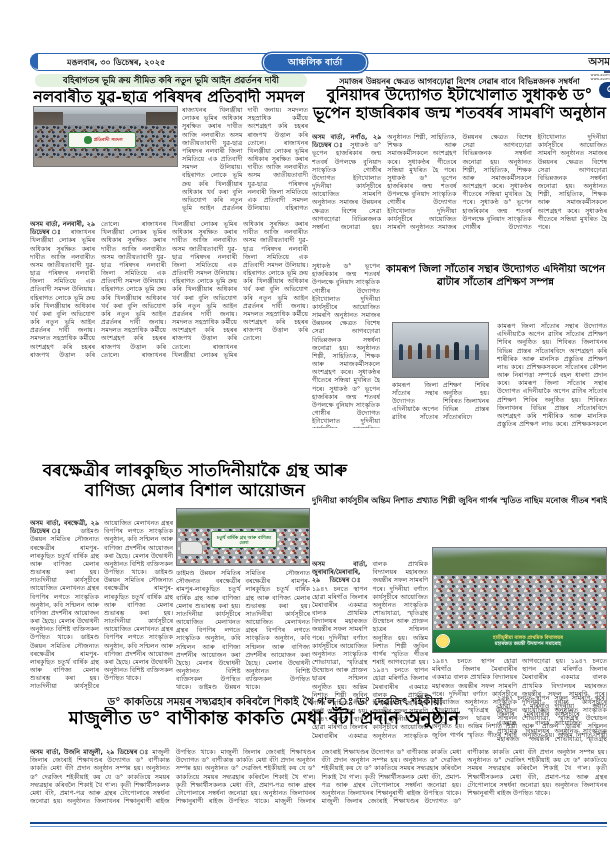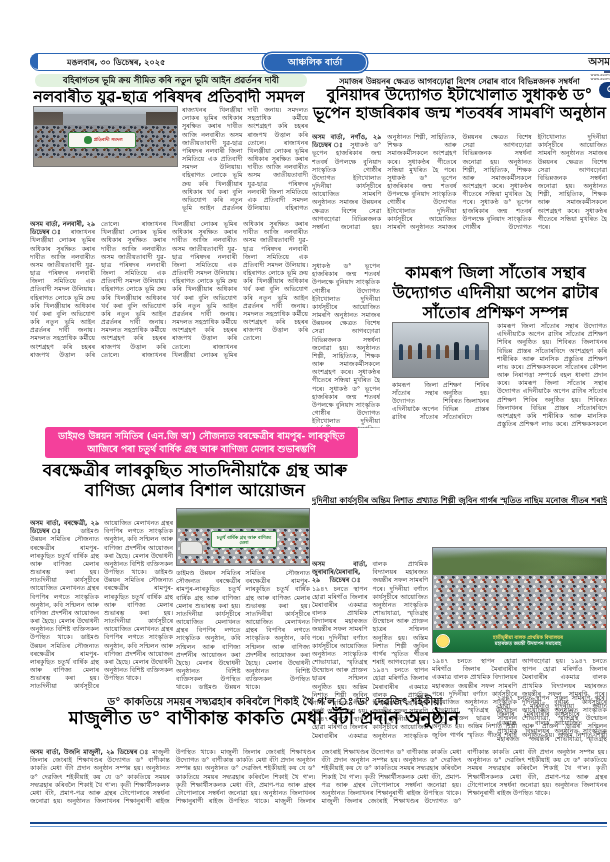--- a/index.html
+++ b/index.html
@@ -121,21 +121,21 @@
 
   <div class="abs hl center" style="left:312px;top:86px;width:295px;height:45px;font-size:15.5px;">বুনিয়াদৰ উদ্যোগত ইটাখোলাত সুধাকণ্ঠ ড° ভূপেন হাজৰিকাৰ জন্ম শতবৰ্ষৰ সামৰণি অনুষ্ঠান</div>
   <div class="abs kicker-plain" style="left:312px;top:75px;width:295px;height:11px;">সমাজৰ উন্নয়নৰ ক্ষেত্ৰত আগবঢ়োৱা বিশেষ সেৱাৰ বাবে বিভিন্নজনক সম্বৰ্ধনা</div>
   <div class="abs txt cols4" style="left:312px;top:133px;width:295px;height:126px;font-size:6.3px;line-height:1.3;">
     <p><span class="dl">অসম বাৰ্তা, নগাঁও, ২৯ ডিচেম্বৰ ঃ</span> <span>সুধাকণ্ঠ ড° ভূপেন হাজৰিকাৰ জন্ম শতবৰ্ষ উপলক্ষে বুনিয়াদ সাংস্কৃতিক গোষ্ঠীৰ উদ্যোগত ইটাখোলাত দুদিনীয়া কাৰ্যসূচীৰে আয়োজিত সামৰণি অনুষ্ঠানত সমাজৰ উন্নয়নৰ ক্ষেত্ৰত বিশেষ সেৱা আগবঢ়োৱা বিভিন্নজনক সম্বৰ্ধনা জনোৱা হয়। অনুষ্ঠানত শিল্পী, সাহিত্যিক, শিক্ষক আৰু সমাজকৰ্মীসকলে অংশগ্ৰহণ কৰে। সুধাকণ্ঠৰ গীতেৰে সন্ধিয়া মুখৰিত হৈ পৰে। সুধাকণ্ঠ ড° ভূপেন হাজৰিকাৰ জন্ম শতবৰ্ষ উপলক্ষে বুনিয়াদ সাংস্কৃতিক গোষ্ঠীৰ উদ্যোগত ইটাখোলাত দুদিনীয়া কাৰ্যসূচীৰে আয়োজিত সামৰণি অনুষ্ঠানত সমাজৰ উন্নয়নৰ ক্ষেত্ৰত বিশেষ সেৱা আগবঢ়োৱা বিভিন্নজনক সম্বৰ্ধনা জনোৱা হয়। অনুষ্ঠানত শিল্পী, সাহিত্যিক, শিক্ষক আৰু সমাজকৰ্মীসকলে অংশগ্ৰহণ কৰে। সুধাকণ্ঠৰ গীতেৰে সন্ধিয়া মুখৰিত হৈ পৰে। সুধাকণ্ঠ ড° ভূপেন হাজৰিকাৰ জন্ম শতবৰ্ষ উপলক্ষে বুনিয়াদ সাংস্কৃতিক গোষ্ঠীৰ উদ্যোগত ইটাখোলাত দুদিনীয়া কাৰ্যসূচীৰে আয়োজিত সামৰণি অনুষ্ঠানত সমাজৰ উন্নয়নৰ ক্ষেত্ৰত বিশেষ সেৱা আগবঢ়োৱা বিভিন্নজনক সম্বৰ্ধনা জনোৱা হয়। অনুষ্ঠানত শিল্পী, সাহিত্যিক, শিক্ষক আৰু সমাজকৰ্মীসকলে অংশগ্ৰহণ কৰে। সুধাকণ্ঠৰ গীতেৰে সন্ধিয়া মুখৰিত হৈ পৰে।</span></p>
   </div>
   <div class="abs txt" style="left:312px;top:262px;width:68px;height:166px;font-size:6.3px;line-height:1.3;">
     <p><span>সুধাকণ্ঠ ড° ভূপেন হাজৰিকাৰ জন্ম শতবৰ্ষ উপলক্ষে বুনিয়াদ সাংস্কৃতিক গোষ্ঠীৰ উদ্যোগত ইটাখোলাত দুদিনীয়া কাৰ্যসূচীৰে আয়োজিত সামৰণি অনুষ্ঠানত সমাজৰ উন্নয়নৰ ক্ষেত্ৰত বিশেষ সেৱা আগবঢ়োৱা বিভিন্নজনক সম্বৰ্ধনা জনোৱা হয়। অনুষ্ঠানত শিল্পী, সাহিত্যিক, শিক্ষক আৰু সমাজকৰ্মীসকলে অংশগ্ৰহণ কৰে। সুধাকণ্ঠৰ গীতেৰে সন্ধিয়া মুখৰিত হৈ পৰে। সুধাকণ্ঠ ড° ভূপেন হাজৰিকাৰ জন্ম শতবৰ্ষ উপলক্ষে বুনিয়াদ সাংস্কৃতিক গোষ্ঠীৰ উদ্যোগত ইটাখোলাত দুদিনীয়া কাৰ্যসূচীৰে আয়োজিত সামৰণি অনুষ্ঠানত সমাজৰ উন্নয়নৰ ক্ষেত্ৰত বিশেষ সেৱা আগবঢ়োৱা বিভিন্নজনক সম্বৰ্ধনা জনোৱা হয়। অনুষ্ঠানত শিল্পী, সাহিত্যিক, শিক্ষক আৰু সমাজকৰ্মীসকলে অংশগ্ৰহণ কৰে। সুধাকণ্ঠৰ গীতেৰে সন্ধিয়া মুখৰিত হৈ পৰে।</span></p>
   </div>
 
-  <div class="abs hl center" style="left:384px;top:263px;width:223px;height:57px;font-size:16px;line-height:1.25;">কামৰূপ জিলা সাঁতোৰ সন্থাৰ উদ্যোগত এদিনীয়া অপেন ৱাটাৰ সাঁতোৰ প্ৰশিক্ষণ সম্পন্ন</div>
+  <div class="abs hl center" style="left:384px;top:263px;width:223px;height:57px;font-size:10px;line-height:1.25;">কামৰূপ জিলা সাঁতোৰ সন্থাৰ উদ্যোগত এদিনীয়া অপেন ৱাটাৰ সাঁতোৰ প্ৰশিক্ষণ সম্পন্ন</div>
 
   <div class="photo" style="left:392px;top:322px;width:97px;height:56px;">
     <div class="ph-sky" style="height:50%;"></div>
     <div class="ph-water" style="height:50%;"></div>
     <div class="swimmer" style="left:6%;top:38%;height:16px;background:#27405a;"></div>
     <div class="swimmer" style="left:16%;top:40%;height:14px;background:#6e4a33;"></div>
     <div class="swimmer" style="left:26%;top:37%;height:16px;background:#203246;"></div>
     <div class="swimmer" style="left:36%;top:41%;height:13px;background:#7a5238;"></div>
     <div class="swimmer" style="left:45%;top:39%;height:15px;background:#32475c;"></div>
     <div class="swimmer" style="left:55%;top:41%;height:13px;background:#6e4a33;"></div>
@@ -144,40 +144,39 @@
     <div class="swimmer" style="left:86%;top:38%;height:16px;background:#3c5068;"></div>
   </div>
 
   <div class="abs txt" style="left:497px;top:322px;width:110px;height:106px;font-size:6.3px;line-height:1.3;">
     <p><span>কামৰূপ জিলা সাঁতোৰ সন্থাৰ উদ্যোগত এদিনীয়াকৈ অপেন ৱাটাৰ সাঁতোৰ প্ৰশিক্ষণ শিবিৰ অনুষ্ঠিত হয়। শিবিৰত জিলাখনৰ বিভিন্ন প্ৰান্তৰ সাঁতোৰবিদে অংশগ্ৰহণ কৰি শাৰীৰিক আৰু মানসিক প্ৰস্তুতিৰ প্ৰশিক্ষণ লাভ কৰে। প্ৰশিক্ষকসকলে সাঁতোৰৰ কৌশল আৰু নিৰাপত্তা সম্পৰ্কে বহল ধাৰণা প্ৰদান কৰে। কামৰূপ জিলা সাঁতোৰ সন্থাৰ উদ্যোগত এদিনীয়াকৈ অপেন ৱাটাৰ সাঁতোৰ প্ৰশিক্ষণ শিবিৰ অনুষ্ঠিত হয়। শিবিৰত জিলাখনৰ বিভিন্ন প্ৰান্তৰ সাঁতোৰবিদে অংশগ্ৰহণ কৰি শাৰীৰিক আৰু মানসিক প্ৰস্তুতিৰ প্ৰশিক্ষণ লাভ কৰে। প্ৰশিক্ষকসকলে সাঁতোৰৰ কৌশল আৰু নিৰাপত্তা সম্পৰ্কে বহল ধাৰণা প্ৰদান কৰে।</span></p>
   </div>
   <div class="abs txt cols2" style="left:392px;top:381px;width:97px;height:47px;font-size:6.2px;line-height:1.3;">
     <p><span>কামৰূপ জিলা সাঁতোৰ সন্থাৰ উদ্যোগত এদিনীয়াকৈ অপেন ৱাটাৰ সাঁতোৰ প্ৰশিক্ষণ শিবিৰ অনুষ্ঠিত হয়। শিবিৰত জিলাখনৰ বিভিন্ন প্ৰান্তৰ সাঁতোৰবিদে অংশগ্ৰহণ কৰি শাৰীৰিক আৰু মানসিক প্ৰস্তুতিৰ প্ৰশিক্ষণ লাভ কৰে। প্ৰশিক্ষকসকলে সাঁতোৰৰ কৌশল আৰু নিৰাপত্তা সম্পৰ্কে বহল ধাৰণা প্ৰদান কৰে।</span></p>
   </div>
 
-  <div class="abs pink-banner" style="left:45px;top:427px;width:313px;height:31px;">ডাইমণ্ড উন্নয়ন সমিতিৰ (এন.জি অ') সৌজন্যত বৰক্ষেত্ৰীৰ ৰামপুৰ- লাৰকুছিত আজিৰে পৰা চতুৰ্থ বাৰ্ষিক গ্ৰন্থ আৰু বাণিজ্য মেলাৰ শুভাৰম্ভণি</div>
   <div class="abs hl center" style="left:30px;top:460px;width:330px;height:56px;font-size:17px;">বৰক্ষেত্ৰীৰ লাৰকুছিত সাতদিনীয়াকৈ গ্ৰন্থ আৰু বাণিজ্য মেলাৰ বিশাল আয়োজন</div>
 
   <div class="abs txt cols2" style="left:30px;top:519px;width:143px;height:176px;font-size:6.3px;line-height:1.3;">
     <p><span class="dl">অসম বাৰ্তা, বৰক্ষেত্ৰী, ২৯ ডিচেম্বৰ ঃ</span> <span>ডাইমণ্ড উন্নয়ন সমিতিৰ সৌজন্যত বৰক্ষেত্ৰীৰ ৰামপুৰ-লাৰকুছিত চতুৰ্থ বাৰ্ষিক গ্ৰন্থ আৰু বাণিজ্য মেলাৰ শুভাৰম্ভ কৰা হয়। সাতদিনীয়া কাৰ্যসূচীৰে আয়োজিত মেলাখনত গ্ৰন্থৰ বিপণিৰ লগতে সাংস্কৃতিক অনুষ্ঠান, কবি সন্মিলন আৰু বাণিজ্য প্ৰদৰ্শনীৰ আয়োজন কৰা হৈছে। মেলাৰ উদ্বোধনী অনুষ্ঠানত বিশিষ্ট ব্যক্তিসকল উপস্থিত থাকে। ডাইমণ্ড উন্নয়ন সমিতিৰ সৌজন্যত বৰক্ষেত্ৰীৰ ৰামপুৰ-লাৰকুছিত চতুৰ্থ বাৰ্ষিক গ্ৰন্থ আৰু বাণিজ্য মেলাৰ শুভাৰম্ভ কৰা হয়। সাতদিনীয়া কাৰ্যসূচীৰে আয়োজিত মেলাখনত গ্ৰন্থৰ বিপণিৰ লগতে সাংস্কৃতিক অনুষ্ঠান, কবি সন্মিলন আৰু বাণিজ্য প্ৰদৰ্শনীৰ আয়োজন কৰা হৈছে। মেলাৰ উদ্বোধনী অনুষ্ঠানত বিশিষ্ট ব্যক্তিসকল উপস্থিত থাকে। ডাইমণ্ড উন্নয়ন সমিতিৰ সৌজন্যত বৰক্ষেত্ৰীৰ ৰামপুৰ-লাৰকুছিত চতুৰ্থ বাৰ্ষিক গ্ৰন্থ আৰু বাণিজ্য মেলাৰ শুভাৰম্ভ কৰা হয়। সাতদিনীয়া কাৰ্যসূচীৰে আয়োজিত মেলাখনত গ্ৰন্থৰ বিপণিৰ লগতে সাংস্কৃতিক অনুষ্ঠান, কবি সন্মিলন আৰু বাণিজ্য প্ৰদৰ্শনীৰ আয়োজন কৰা হৈছে। মেলাৰ উদ্বোধনী অনুষ্ঠানত বিশিষ্ট ব্যক্তিসকল উপস্থিত থাকে।</span></p>
   </div>
 
   <div class="photo" style="left:176px;top:508px;width:134px;height:58px;">
     <div class="trees" style="height:38%;"></div>
     <div class="ph-crowd light" style="top:34%;height:66%;"></div>
     <div class="car" style="left:2%;bottom:18%;width:16%;height:22%;"></div>
     <div class="ph-banner" style="left:26%;top:40%;width:48%;height:26%;">
       <div class="bn-text" style="color:#1e7a2e;">চতুৰ্থ বাৰ্ষিক গ্ৰন্থ আৰু বাণিজ্য মেলা</div>
     </div>
   </div>
   <div class="abs txt cols2" style="left:176px;top:569px;width:134px;height:126px;font-size:6.3px;line-height:1.3;">
     <p><span>ডাইমণ্ড উন্নয়ন সমিতিৰ সৌজন্যত বৰক্ষেত্ৰীৰ ৰামপুৰ-লাৰকুছিত চতুৰ্থ বাৰ্ষিক গ্ৰন্থ আৰু বাণিজ্য মেলাৰ শুভাৰম্ভ কৰা হয়। সাতদিনীয়া কাৰ্যসূচীৰে আয়োজিত মেলাখনত গ্ৰন্থৰ বিপণিৰ লগতে সাংস্কৃতিক অনুষ্ঠান, কবি সন্মিলন আৰু বাণিজ্য প্ৰদৰ্শনীৰ আয়োজন কৰা হৈছে। মেলাৰ উদ্বোধনী অনুষ্ঠানত বিশিষ্ট ব্যক্তিসকল উপস্থিত থাকে। ডাইমণ্ড উন্নয়ন সমিতিৰ সৌজন্যত বৰক্ষেত্ৰীৰ ৰামপুৰ-লাৰকুছিত চতুৰ্থ বাৰ্ষিক গ্ৰন্থ আৰু বাণিজ্য মেলাৰ শুভাৰম্ভ কৰা হয়। সাতদিনীয়া কাৰ্যসূচীৰে আয়োজিত মেলাখনত গ্ৰন্থৰ বিপণিৰ লগতে সাংস্কৃতিক অনুষ্ঠান, কবি সন্মিলন আৰু বাণিজ্য প্ৰদৰ্শনীৰ আয়োজন কৰা হৈছে। মেলাৰ উদ্বোধনী অনুষ্ঠানত বিশিষ্ট ব্যক্তিসকল উপস্থিত থাকে।</span></p>
   </div>
 
-  <div class="abs kicker-plain" style="left:312px;top:494px;width:295px;height:11px;text-decoration:underline;">দুদিনীয়া কাৰ্যসূচীৰ অন্তিম নিশাত প্ৰখ্যাত শিল্পী জুবিন গাৰ্গৰ স্মৃতিত নাছিম মনোজ গীতৰ শৰাই</div>
+  <div class="abs kicker-plain" style="left:312px;top:494px;width:295px;height:11px;">দুদিনীয়া কাৰ্যসূচীৰ অন্তিম নিশাত প্ৰখ্যাত শিল্পী জুবিন গাৰ্গৰ স্মৃতিত নাছিম মনোজ গীতৰ শৰাই</div>
 
   <div class="abs txt cols2" style="left:312px;top:560px;width:116px;height:185px;font-size:6.3px;line-height:1.3;">
     <p><span class="dl">অসম বাৰ্তা, জুৰাবাৰি/মৈৰাবাৰি, ২৯ ডিচেম্বৰ ঃ</span> <span>১৯৪৭ চনতে স্থাপন হোৱা মৰিগাঁও জিলাৰ মৈৰাবাৰীৰ একমাত্ৰ বালক প্ৰাথমিক বিদ্যালয়ৰ মহাৰজত জয়ন্তীৰ সফল সামৰণি পৰে। দুদিনীয়া বৰ্ণাঢ্য কাৰ্যসূচীৰে আয়োজিত অনুষ্ঠানত সাংস্কৃতিক শোভাযাত্ৰা, স্মৃতিগ্ৰন্থ উন্মোচন আৰু প্ৰাক্তন ছাত্ৰৰ সন্মিলন অনুষ্ঠিত হয়। অন্তিম নিশাত শিল্পী জুবিন গাৰ্গৰ স্মৃতিত গীতৰ শৰাই আগবঢ়োৱা হয়। ১৯৪৭ চনতে স্থাপন হোৱা মৰিগাঁও জিলাৰ মৈৰাবাৰীৰ একমাত্ৰ বালক প্ৰাথমিক বিদ্যালয়ৰ মহাৰজত জয়ন্তীৰ সফল সামৰণি পৰে। দুদিনীয়া বৰ্ণাঢ্য কাৰ্যসূচীৰে আয়োজিত অনুষ্ঠানত সাংস্কৃতিক শোভাযাত্ৰা, স্মৃতিগ্ৰন্থ উন্মোচন আৰু প্ৰাক্তন ছাত্ৰৰ সন্মিলন অনুষ্ঠিত হয়। অন্তিম নিশাত শিল্পী জুবিন গাৰ্গৰ স্মৃতিত গীতৰ শৰাই আগবঢ়োৱা হয়। ১৯৪৭ চনতে স্থাপন হোৱা মৰিগাঁও জিলাৰ মৈৰাবাৰীৰ একমাত্ৰ বালক প্ৰাথমিক বিদ্যালয়ৰ মহাৰজত জয়ন্তীৰ সফল সামৰণি পৰে। দুদিনীয়া বৰ্ণাঢ্য কাৰ্যসূচীৰে আয়োজিত অনুষ্ঠানত সাংস্কৃতিক শোভাযাত্ৰা, স্মৃতিগ্ৰন্থ উন্মোচন আৰু প্ৰাক্তন ছাত্ৰৰ সন্মিলন অনুষ্ঠিত হয়। অন্তিম নিশাত শিল্পী জুবিন গাৰ্গৰ স্মৃতিত গীতৰ শৰাই আগবঢ়োৱা হয়।</span></p>
   </div>
 
   <div class="photo" style="left:432px;top:547px;width:175px;height:106px;">
     <div class="trees" style="height:30%;"></div>
     <div class="ph-crowd light" style="top:26%;height:56%;"></div>
     <div class="march-strip" style="height:22px;">
       <div class="march-logo"></div>

